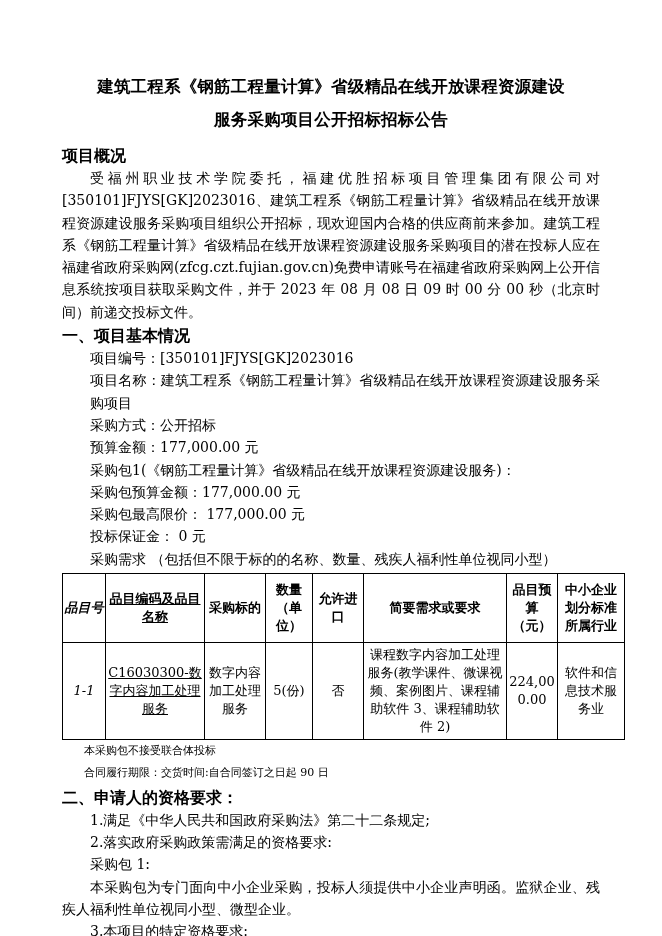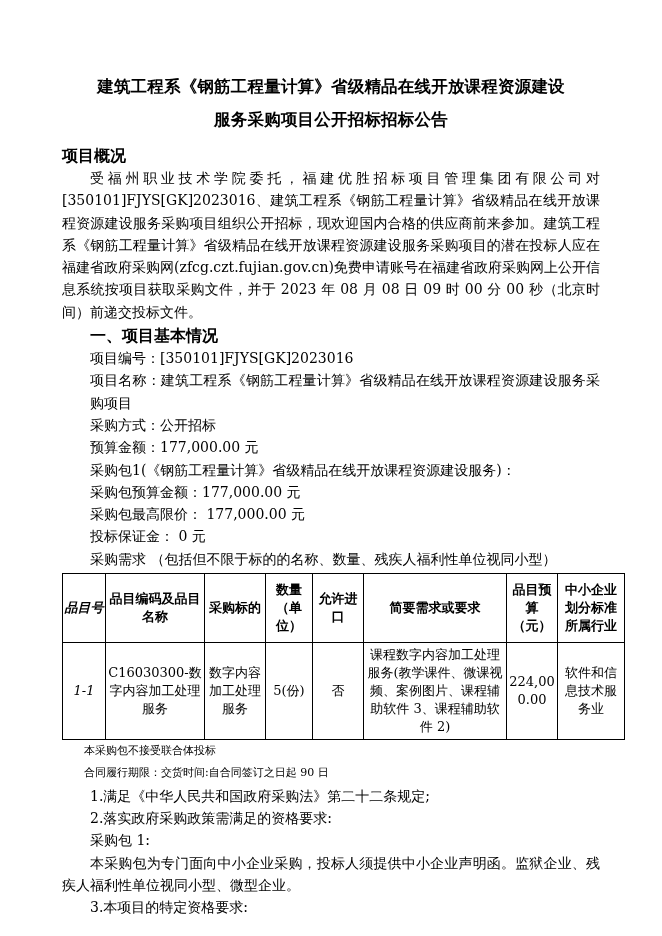--- a/index.html
+++ b/index.html
@@ -33,21 +33,20 @@
     margin-top: 3px;
   }
   .section-heading {
     font-weight: bold;
     font-size: 16px;
     line-height: 22px;
     margin: 10px 0 0 0;
   }
   .section-heading.tight {
     margin-top: 2px;
-    margin-left: 28px;
   }
   .para {
     font-size: 14px;
     line-height: 22.3px;
     text-align: justify;
     text-justify: inter-ideograph;
     margin: 0;
   }
   .para.indent2 {
     text-indent: 2em;
@@ -75,21 +74,21 @@
   table.req-table th {
     font-weight: bold;
     height: 64px;
     padding: 2px 1px;
   }
   table.req-table td {
     height: 88px;
     font-weight: normal;
   }
   .col-no      { width: 40px; font-style: italic; }
-  .col-code    { width: 96px; }
+  .col-code    { width: 96px; text-decoration: underline; }
   .col-target  { width: 58px; }
   .col-qty     { width: 44px; }
   .col-import  { width: 48px; }
   .col-brief   { width: 140px; }
   .col-budget  { width: 48px; }
   .col-industry{ width: 64px; }
   td.col-brief, th.col-brief { word-break: normal; }
   .tbl-after {
     font-size: 11px;
     line-height: 22.3px;
@@ -146,20 +145,21 @@
         <td class="col-brief">课程数字内容加工处理服务(教学课件、微课视频、案例图片、课程辅助软件 3、课程辅助软件 2)</td>
         <td class="col-budget">224,000.00</td>
         <td class="col-industry">软件和信息技术服务业</td>
       </tr>
     </tbody>
   </table>
 
   <p class="tbl-after">本采购包不接受联合体投标</p>
   <p class="tbl-after">合同履行期限：交货时间:自合同签订之日起 90 日</p>
 
+  <div class="section-heading tight">二、申请人的资格要求：</div>
 
   <p class="para indent1">1.满足《中华人民共和国政府采购法》第二十二条规定;</p>
   <p class="para indent1">2.落实政府采购政策需满足的资格要求:</p>
   <p class="para indent1">采购包 1:</p>
   <p class="para indent2">本采购包为专门面向中小企业采购，投标人须提供中小企业声明函。监狱企业、残疾人福利性单位视同小型、微型企业。</p>
   <p class="para indent1">3.本项目的特定资格要求:</p>
 
 </div>
 
 </body></html>

